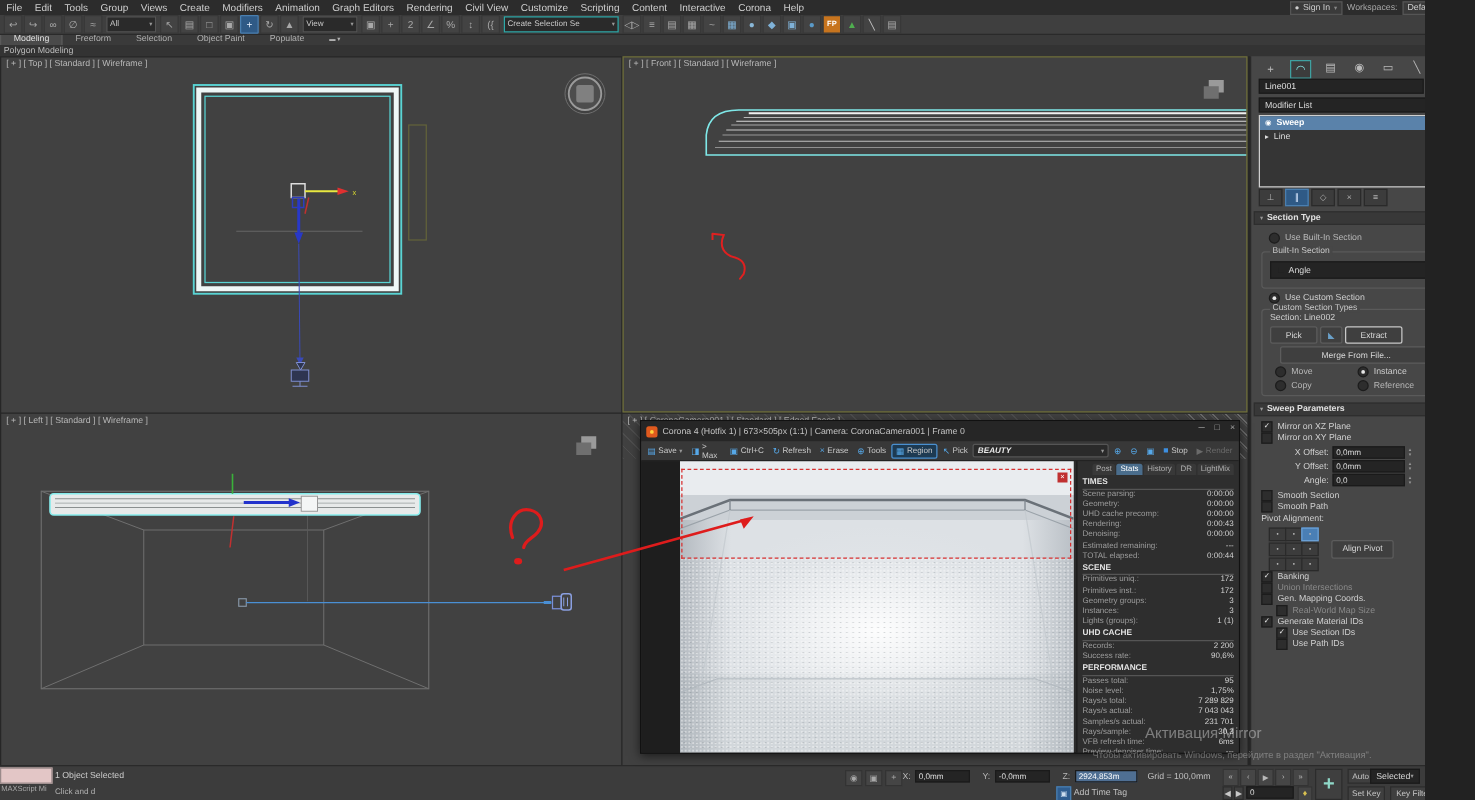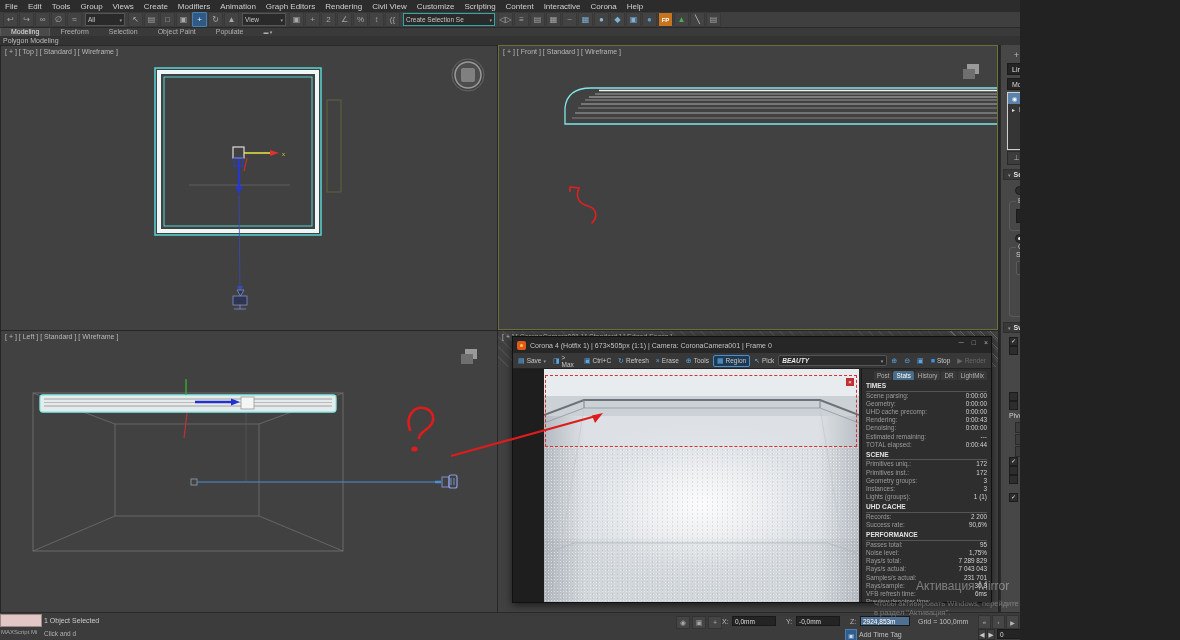--- a/index.html
+++ b/index.html
@@ -1,16 +1,16 @@
 <!DOCTYPE html>
 <html><head>
 <meta charset="utf-8">
 <style>
   html,body{margin:0;padding:0;background:#222;}
-  #app{position:relative;width:1020px;height:640px;background:#3a3a3a;overflow:hidden;
+  #app{position:relative;width:1140px;height:640px;background:#3a3a3a;overflow:hidden;
        font-family:"Liberation Sans","DejaVu Sans",sans-serif;color:#ccc;}
   .abs{position:absolute;}
   
   #menubar{left:0;top:0;width:1180px;height:12px;background:#2c2c2c;display:flex;align-items:center;font-size:8px;color:#cfcfcf;z-index:5;}
   .menu-item{padding:0 5px;cursor:default;}
   #mb-right{position:absolute;right:2px;top:1px;display:flex;align-items:center;gap:4px;font-size:7px;}
   .mb-box{background:#3a3a3a;border:1px solid #555;height:9px;display:flex;align-items:center;padding:0 3px;gap:3px;}
   
   #tb{left:0;top:12px;width:1180px;height:15px;background:#3f3f3f;border-bottom:1px solid #2a2a2a;display:flex;align-items:center;gap:1px;padding-left:3px;z-index:5;}
   .tb-ic{width:13px;height:13px;display:flex;align-items:center;justify-content:center;font-size:8px;color:#a8a8a8;background:#434343;border:1px solid #383838;border-radius:1px;}

